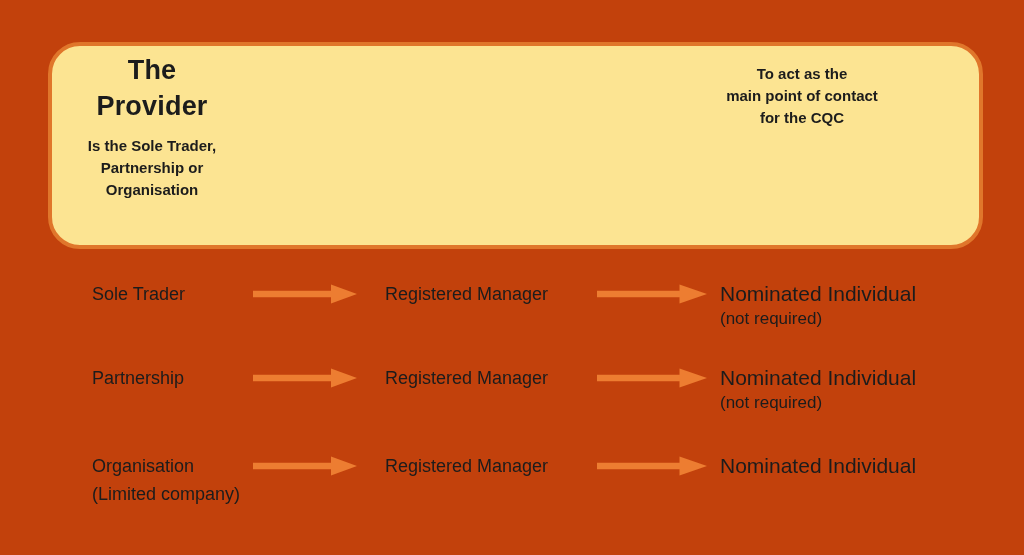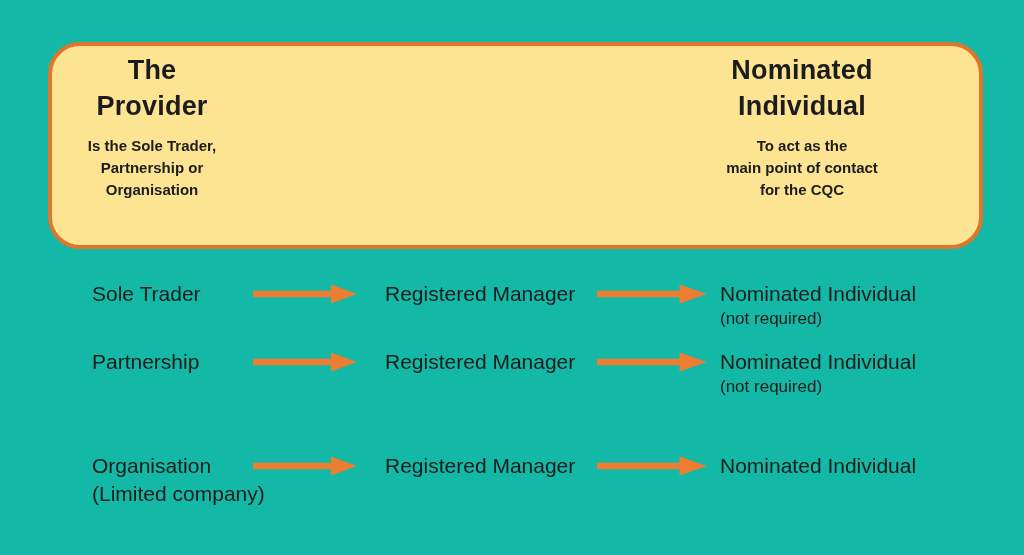--- a/index.html
+++ b/index.html
@@ -1,19 +1,19 @@
 <!DOCTYPE html>
 <html style="--box-fill: #FCE492; --box-border: #E0762B; --arrow: #ED7D31; --text: #1C1C1C;"><head>
 <meta charset="utf-8">
 <style>
   html,body{margin:0;padding:0;background:#ffffff;}
   .canvas{
     position:relative;
     width:1024px;height:555px;
-    background:#14b8a6;
+    background:#c2410c;
     font-family:"Liberation Sans",sans-serif;
     color:var(--text,#1c1c1c);
     overflow:hidden;
   }
   
   .header-box{
     position:absolute;left:48px;top:42px;
     width:935px;height:207px;box-sizing:border-box;
     background:var(--box-fill,#fce492);
     border:4px solid var(--box-border,#e0762b);
@@ -27,23 +27,23 @@
     font-size:27px;font-weight:bold;line-height:36px;
     white-space:pre-line;letter-spacing:0.2px;
   }
   .col-desc{
     font-size:15px;font-weight:bold;line-height:22px;
     white-space:pre-line;margin-top:11px;
   }
   
   .flow-row{position:absolute;left:0;width:1024px;height:80px;}
   .row-1{top:280px;}
-  .row-2{top:348px;}
+  .row-2{top:364px;}
   .row-3{top:452px;}
-  .cell{position:absolute;font-size:21px;line-height:28px;white-space:pre-line;}
+  .cell{position:absolute;font-size:18px;line-height:28px;white-space:pre-line;}
   .provider-cell{left:92px;}
   .manager-cell{left:385px;}
   .ni-cell{position:absolute;left:720px;}
   .ni-title{font-size:21px;line-height:28px;}
   .note{font-size:17px;line-height:22px;}
   .note:empty{display:none;}
   .arrow{position:absolute;top:3px;height:22px;color:var(--arrow,#ed7d31);display:block;}
   .arrow-1{left:253px;width:104px;}
   .arrow-2{left:597px;width:110px;}
 </style>
@@ -56,22 +56,20 @@
     <div class="col col-1">
       <div class="col-title">The
 Provider</div>
       <div class="col-desc">Is the Sole Trader,
 Partnership or
 Organisation</div>
     </div>
     <div class="col col-2">
     </div>
     <div class="col col-3">
-      <div class="col-title">Nominated
-Individual</div>
       <div class="col-desc">To act as the
 main point of contact
 for the CQC</div>
     </div>
   </div>
 
   <div class="flow-row row-1">
     <div class="cell provider-cell">Sole Trader</div>
     <svg class="arrow arrow-1" viewBox="0 0 108 22" preserveAspectRatio="none" aria-hidden="true">
       <line x1="0" y1="11" x2="84" y2="11" stroke="currentColor" stroke-width="6.5"></line>

